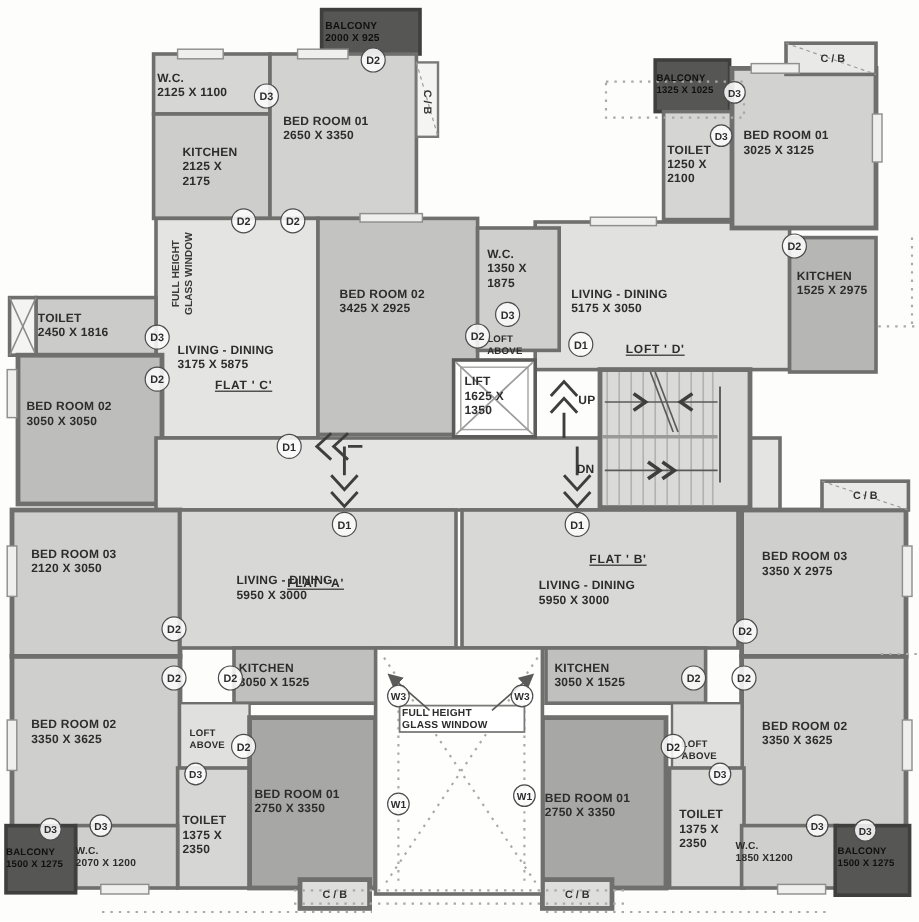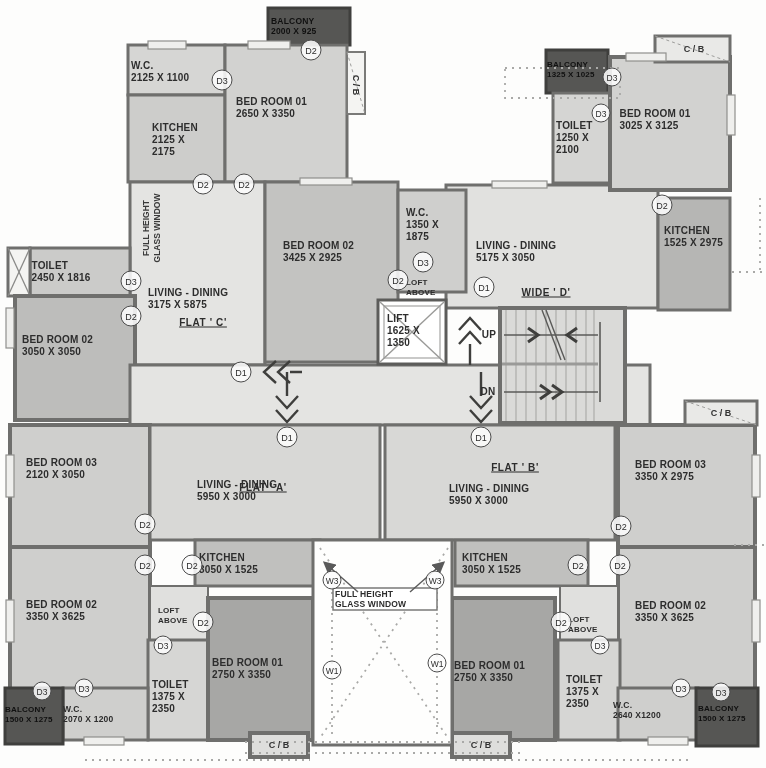--- a/index.html
+++ b/index.html
@@ -9,21 +9,21 @@
   .lbl{position:absolute;transform:translate(-50%,-50%);
        color:#2d2d2d;font-weight:700;font-size:10px;line-height:1.2;letter-spacing:.2px;}
   .lbl span{display:block;}
   .sm{font-size:8.5px;}
   .xs{font-size:8px;}
   .dark-lbl{color:#101010;}
   .flat-name{position:absolute;transform:translate(-50%,-50%);font-weight:700;font-size:10px;
        color:#2d2d2d;text-decoration:underline;letter-spacing:.6px;}
   .mk{position:absolute;transform:translate(-50%,-50%);width:21px;height:21px;border:1.6px solid #4c4c4c;
       border-radius:50%;background:rgba(252,252,252,.88);display:flex;align-items:center;justify-content:center;
-      font-weight:400;font-size:9px;color:#2d2d2d;box-sizing:border-box;}
+      font-weight:700;font-size:9px;color:#2d2d2d;box-sizing:border-box;}
   .mk.sm2{width:19px;height:19px;font-size:8.5px;}
   .vtext{position:absolute;transform:translate(-50%,-50%) rotate(-90deg);transform-origin:center;
       font-weight:700;font-size:8.5px;color:#3a3a3a;white-space:nowrap;text-align:center;line-height:1.25;}
   .vtext span{display:block;}
   .cbtext{position:absolute;transform:translate(-50%,-50%);font-weight:700;font-size:9px;color:#333;}
   .cbtext.rot{transform:translate(-50%,-50%) rotate(90deg);}
 </style>
 </head>
 <body>
 
@@ -224,21 +224,21 @@
 </div>
 <div class="cbtext" style="left:694px;top:49px">C / B</div>
 <div class="lbl" style="left:694px;top:237px;width:60px">
   <span>KITCHEN</span>
       <span>1525 X 2975</span>
 </div>
 <div class="lbl" style="left:546px;top:252px;width:140px">
   <span>LIVING - DINING</span>
       <span>5175 X 3050</span>
 </div>
-<div class="flat-name" style="left:546px;top:292px">WIDE ' D'</div>
+<div class="flat-name" style="left:546px;top:292px">LOFT ' D'</div>
 
 <div class="flat-name" style="left:263px;top:487px">FLAT ' A'</div>
 <div class="lbl" style="left:262px;top:491px;width:130px">
   <span>LIVING - DINING</span>
       <span>5950 X 3000</span>
 </div>
 <div class="lbl" style="left:76px;top:469px;width:100px">
   <span>BED ROOM 03</span>
       <span>2120 X 3050</span>
 </div>
@@ -291,21 +291,21 @@
 <div class="lbl" style="left:592px;top:692px;width:52px">
   <span>TOILET</span>
       <span>1375 X 2350</span>
 </div>
 <div class="lbl" style="left:504px;top:672px;width:100px">
   <span>BED ROOM 01</span>
       <span>2750 X 3350</span>
 </div>
 <div class="lbl sm" style="left:656px;top:710px;width:86px">
   <span>W.C.</span>
-      <span>2640 X1200</span>
+      <span>1850 X1200</span>
 </div>
 <div class="lbl dark-lbl xs" style="left:728px;top:714px;width:60px">
   <span>BALCONY</span>
       <span>1500 X 1275</span>
 </div>
 <div class="cbtext" style="left:481px;top:745px">C / B</div>
 
 <div class="lbl sm" style="left:385px;top:599px;width:100px;background:transparent">
   <span>FULL HEIGHT</span>
       <span>GLASS WINDOW</span>

